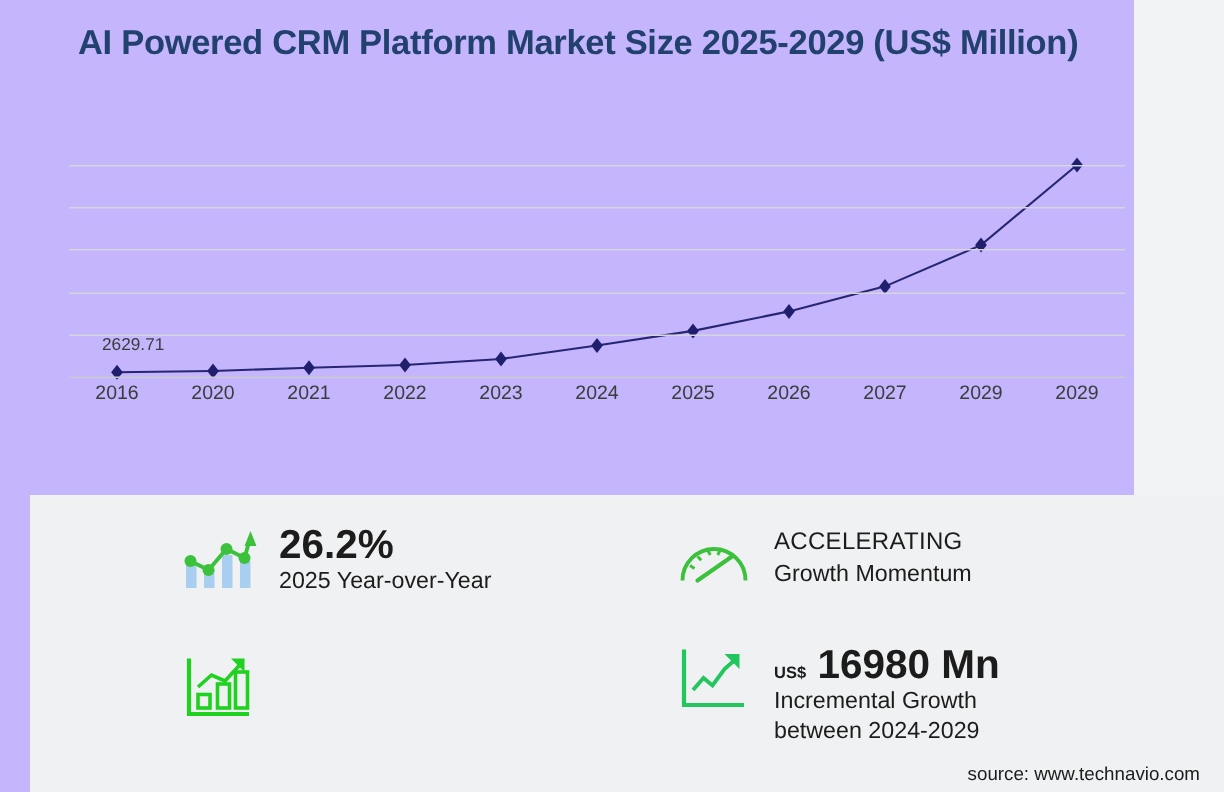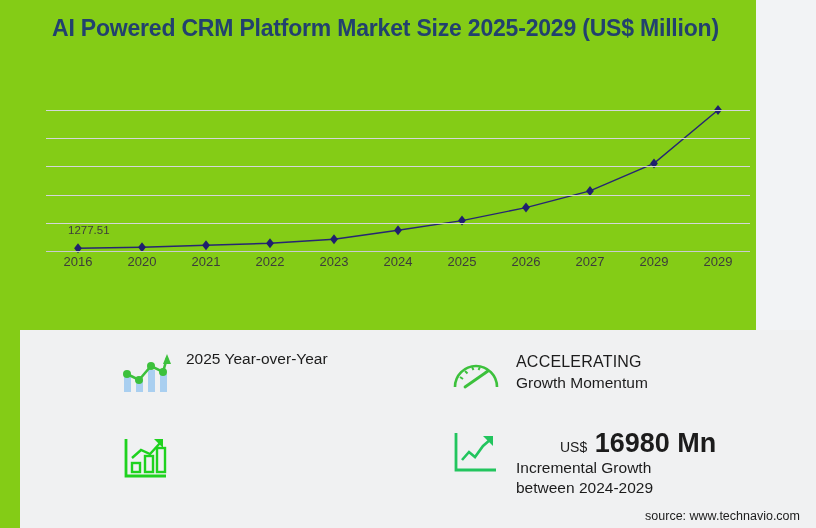--- a/index.html
+++ b/index.html
@@ -12,21 +12,21 @@
     height: 528px;
     background: #f2f3f5;
     font-family: "Liberation Sans", sans-serif;
     overflow: hidden;
     position: relative;
   }
   #page {
     position: relative;
     width: 756px;
     height: 528px;
-    background: #84cc16;
+    background: #c4b5fd;
   }
 
   
   .title {
     position: absolute;
     left: 52px;
     top: 14px;
     width: 700px;
     color: #22416e;
     font-size: 23px;
@@ -120,23 +120,22 @@
     padding-top: 1px;
   }
   .stat-value {
     font-size: 27px;
     font-weight: bold;
     color: #1c1c1c;
     line-height: 1.06;
     white-space: nowrap;
   }
   .stat-value .unit {
-    font-size: 14px;
-    font-weight: normal;
-    margin-left: 44px;
+    font-size: 11px;
+    font-weight: bold;
   }
   .stat-caption {
     font-size: 15.5px;
     color: #1c1c1c;
     line-height: 1.32;
     margin-top: 0;
     white-space: nowrap;
   }
   .stat-head {
     font-size: 16px;
@@ -182,21 +181,21 @@
           <polygon points="544,75.92010602044681 547.9,80.92010602044681 544,85.92010602044681 540.1,80.92010602044681" fill="#1f1f6e"></polygon>
           <polygon points="608,48.39113971980309 611.9,53.39113971980309 608,58.39113971980309 604.1,53.39113971980309" fill="#1f1f6e"></polygon>
           <polygon points="672,-5 675.9,0 672,5 668.1,0" fill="#1f1f6e"></polygon>
         </svg>
     <div class="gridline" style="top: 0px;"></div>
         <div class="gridline" style="top: 28px;"></div>
         <div class="gridline" style="top: 56px;"></div>
         <div class="gridline" style="top: 85px;"></div>
         <div class="gridline" style="top: 113px;"></div>
         <div class="axisline" style="top: 141px;"></div>
-        <div class="point-label" style="left: 22px; top: 114.186px;">1277.51</div>
+        <div class="point-label" style="left: 22px; top: 114.186px;">2629.71</div>
       </div>
     <div class="xticks" id="xticks">
         <div class="xtick" style="left: 32px;">2016</div>
         <div class="xtick" style="left: 96px;">2020</div>
         <div class="xtick" style="left: 160px;">2021</div>
         <div class="xtick" style="left: 224px;">2022</div>
         <div class="xtick" style="left: 288px;">2023</div>
         <div class="xtick" style="left: 352px;">2024</div>
         <div class="xtick" style="left: 416px;">2025</div>
         <div class="xtick" style="left: 480px;">2026</div>
@@ -217,20 +216,21 @@
           <rect x="39" y="24" width="7" height="18" fill="#a9cff0"></rect>
           <polyline points="6,24 18,30 30,16 42,22 46,8" fill="none" stroke="#3cc13c" stroke-width="2.6"></polyline>
           <circle cx="6" cy="24" r="4" fill="#3cc13c"></circle>
           <circle cx="18" cy="30" r="4" fill="#3cc13c"></circle>
           <circle cx="30" cy="16" r="4" fill="#3cc13c"></circle>
           <circle cx="42" cy="22" r="4" fill="#3cc13c"></circle>
           <polygon points="46,4 50,14 42,14" fill="#3cc13c"></polygon>
         </svg>
       </div>
       <div class="stat-text">
+        <div class="stat-value">26.2%</div>
         <div class="stat-caption">2025 Year-over-Year</div>
       </div>
     </div>
 
     <div class="stat stat-b">
       <div class="stat-icon">
         <svg width="46" height="44" viewBox="0 0 46 44">
           <polyline points="3,3 3,40 43,40" fill="none" stroke="#1fd21f" stroke-width="2.8"></polyline>
           <rect x="9" y="27" width="8" height="9" fill="none" stroke="#1fd21f" stroke-width="2.4"></rect>
           <rect x="22" y="20" width="8" height="16" fill="none" stroke="#1fd21f" stroke-width="2.4"></rect>

